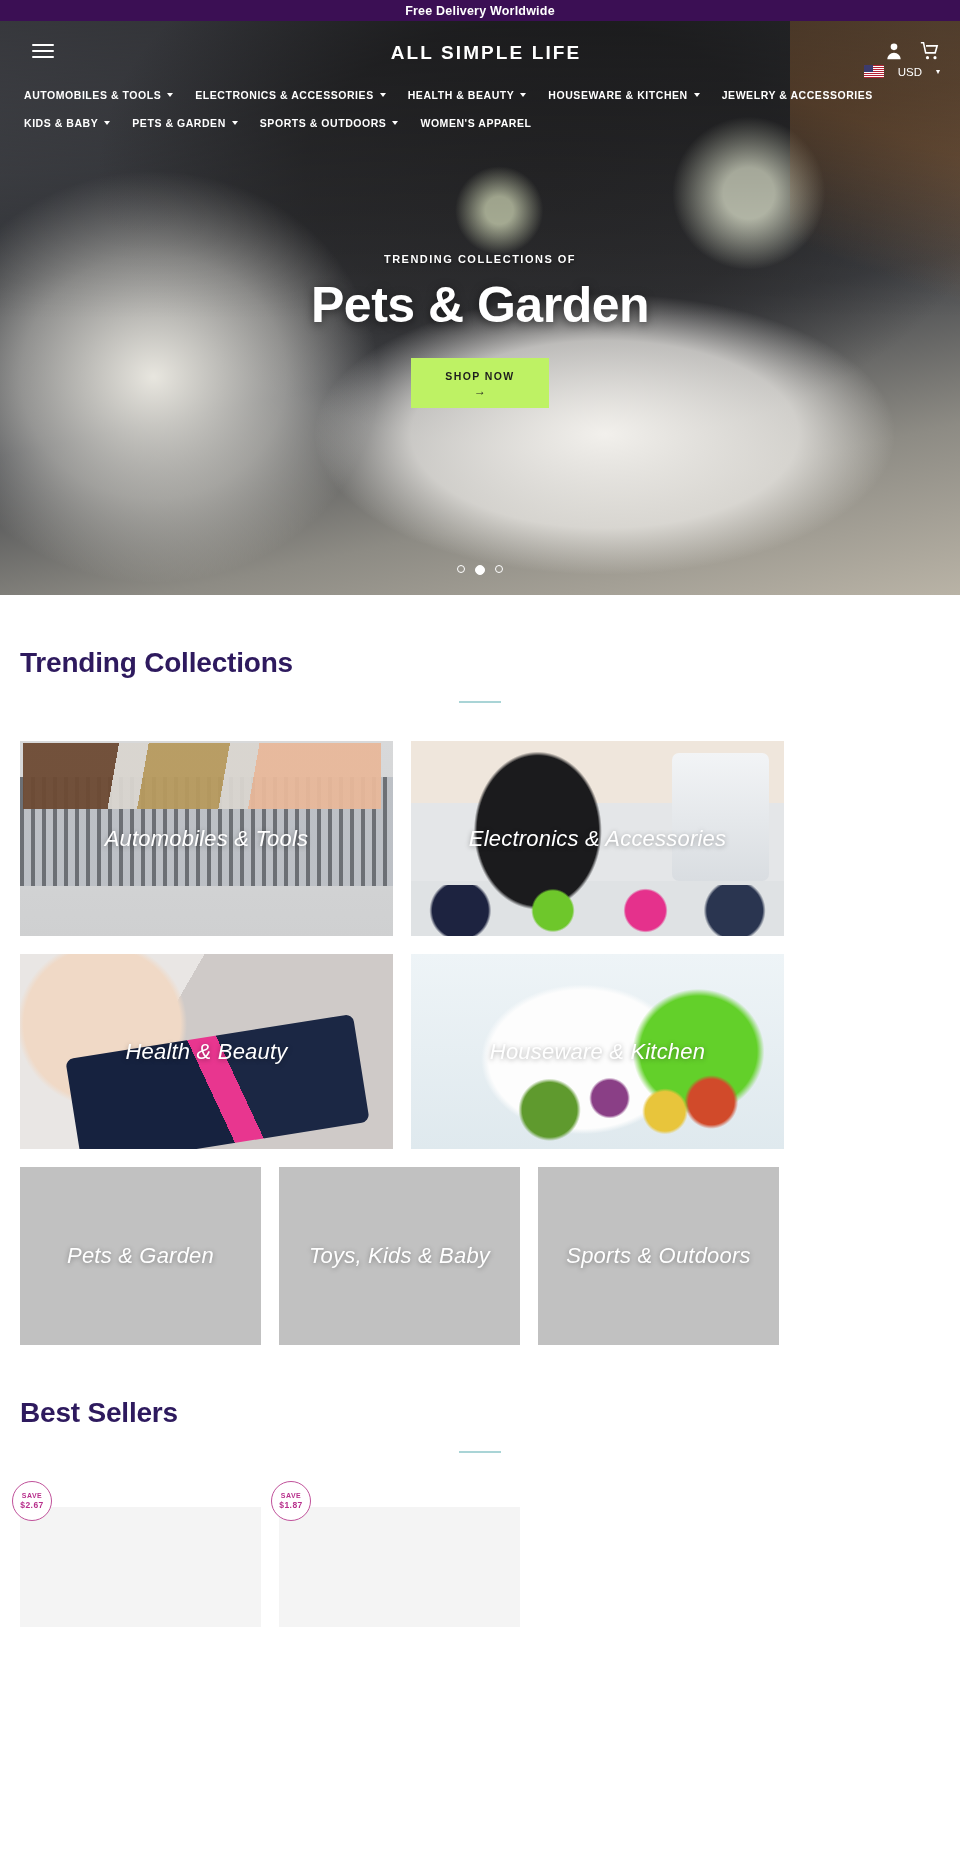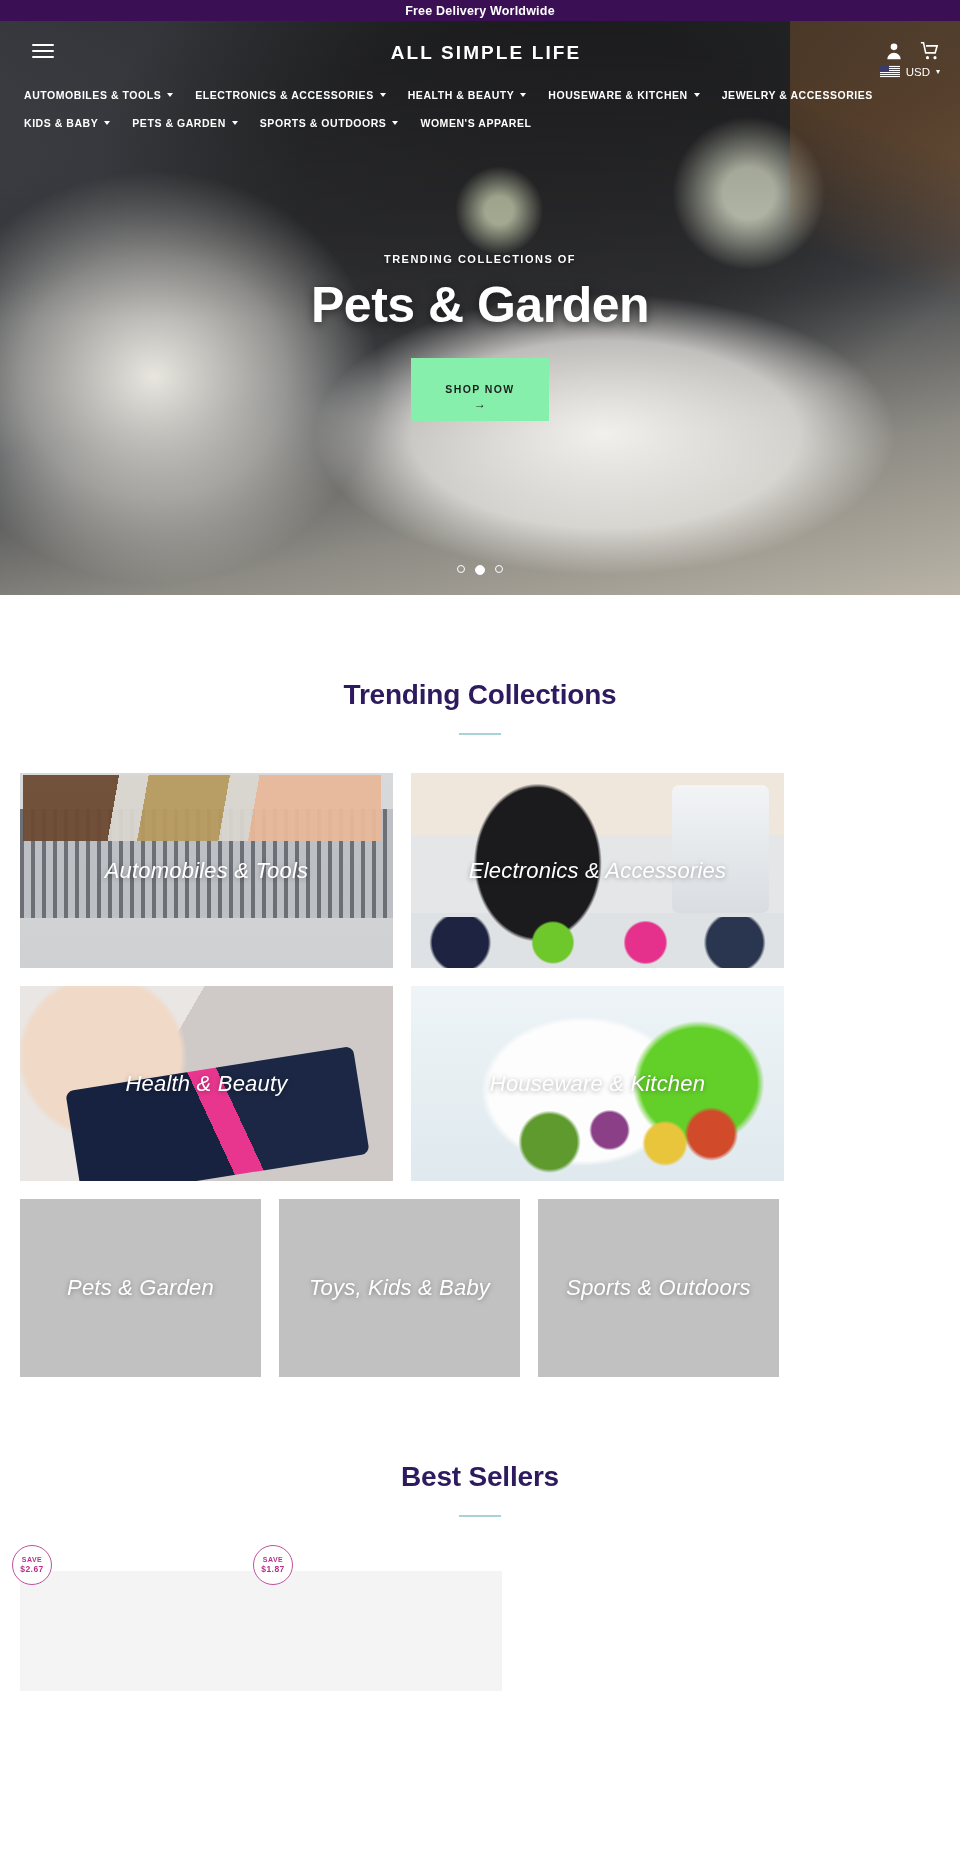--- a/index.html
+++ b/index.html
@@ -65,21 +65,21 @@
     text-align:center;
     color:#fff; font-size:19px; font-weight:bold; letter-spacing:2.1px;
     pointer-events:none;
   }
   .header-right {
     margin-left:auto; display:flex; align-items:center; gap:16px;
   }
   .hicon { width:20px; height:20px; fill:#fff; cursor:pointer; display:block; }
   .currency {
     position:absolute; right:20px; top:44px;
-    display:flex; align-items:center; gap:6px;
+    display:flex; align-items:center; gap:14px;
     color:#fff; font-size:11.5px; cursor:pointer;
   }
   .flag {
     width:20px; height:13px; border-radius:1px; position:relative; overflow:hidden;
     background:repeating-linear-gradient(#b22234 0 1px,#fff 1px 2px);
   }
   .flag:before {
     content:""; position:absolute; left:0; top:0; width:9px; height:7px; background:#3c3b6e;
   }
   .caret-sm { font-size:8px; }
@@ -110,40 +110,40 @@
     color:#fff; font-size:11px; font-weight:bold; letter-spacing:1.5px;
     text-shadow:0 1px 3px rgba(0,0,0,.55);
   }
   .hero-title {
     color:#fff; font-size:50px; font-weight:bold; letter-spacing:-.5px;
     margin-top:11px;
     text-shadow:0 2px 10px rgba(0,0,0,.5);
   }
   .shop-btn {
     display:inline-block; margin-top:24px;
-    background:#86efac; color:#1d1d1d;
-    padding:25px 34px 10px;
+    background:#bef264; color:#1d1d1d;
+    padding:12px 34px 10px;
     text-align:center; cursor:pointer;
   }
   .shop-btn-label { font-size:10.5px; font-weight:bold; letter-spacing:1.4px; }
   .shop-btn-arrow { font-size:12px; line-height:14px; margin-top:2px; }
 
   .dots {
     position:absolute; left:0; right:0; bottom:20px; z-index:6;
     display:flex; justify-content:center; gap:10px;
   }
   .dot {
     width:8px; height:8px; border-radius:50%;
     border:1.5px solid #fff; background:transparent; cursor:pointer;
   }
   .dot.on { background:#fff; width:10px; height:10px; }
 
   
   .section { padding:0 20px; }
-  .sec-head { text-align:center; padding:84px 0 0; }
+  .sec-head { text-align:left; padding:52px 0 0; }
   .sec-title {
     color:#2e1a5e; font-size:28px; font-weight:bold; letter-spacing:-.2px;
   }
   .sec-rule {
     width:42px; height:2px; background:#a9d4d6; margin:22px auto 0;
   }
 
   .tile-grid { display:flex; flex-wrap:wrap; gap:18px; margin-top:38px; }
   .tile {
     position:relative; overflow:hidden; cursor:pointer;
@@ -212,21 +212,21 @@
   .art-kitchen:after {
     content:""; position:absolute; left:26%; bottom:4%; width:62%; height:40%;
     background:
       radial-gradient(circle at 18% 60%, #5f9a2e 0 14%, rgba(95,154,46,0) 16%),
       radial-gradient(circle at 44% 45%, #8a3f86 0 13%, rgba(138,63,134,0) 15%),
       radial-gradient(circle at 68% 62%, #e8c53b 0 12%, rgba(232,197,59,0) 14%),
       radial-gradient(circle at 88% 50%, #d14a2a 0 11%, rgba(209,74,42,0) 13%);
   }
 
   
-  .product-row { display:flex; margin-top:36px; position:relative;text-align:right; }
+  .product-row { display:flex; gap:18px; margin-top:36px; position:relative;text-align:right; }
   .product {
     width:241px; position:relative;
   }
   .product-img { background:#f4f4f4; height:120px; margin-top:18px; }
   .save-badge {
     position:absolute; left:-8px; top:-8px; z-index:4;
     width:40px; height:40px; border-radius:50%;
     border:1.4px solid #c0519a; background:#fff;
     display:flex; flex-direction:column; align-items:center; justify-content:center;
     color:#b8308c;

